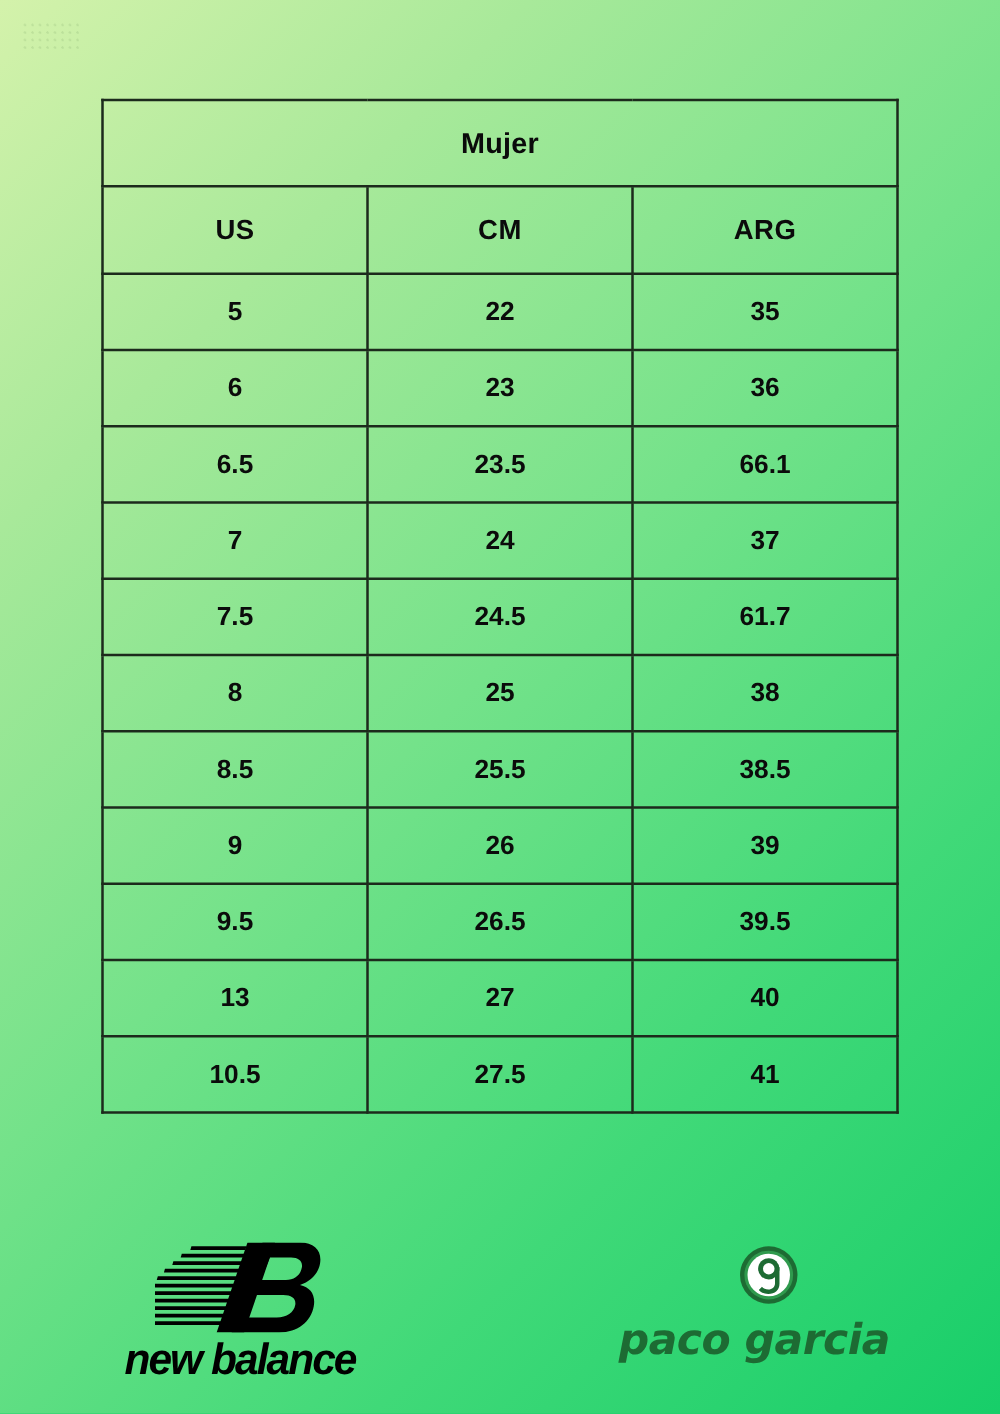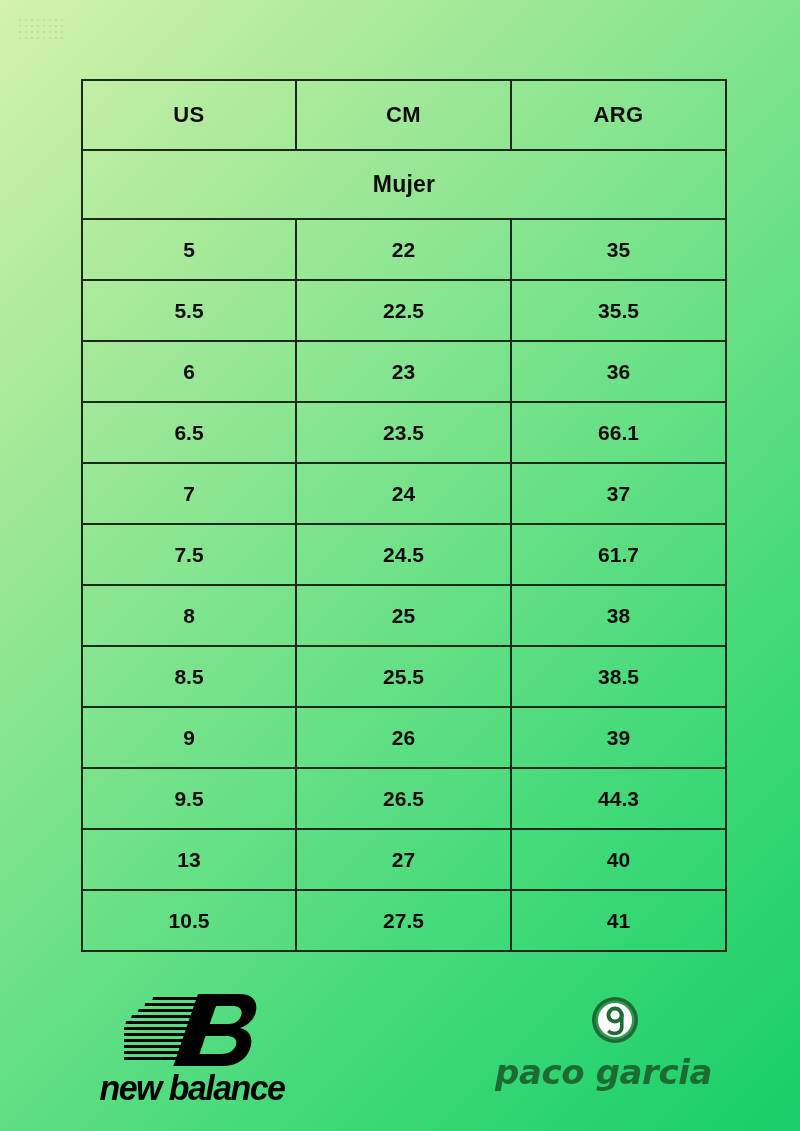--- a/index.html
+++ b/index.html
@@ -163,39 +163,34 @@
 </head>
 <body>
 
 <div id="page">
   <div id="gradient-base"></div>
   <div id="noise-dots"></div>
 
   <table id="size-table">
     <tbody>
       <tr>
+        <td class="title-cell" colspan="3">Mujer</td>
+      </tr>
+      <tr>
         <td class="header-cell col-us">US</td>
         <td class="header-cell col-cm">CM</td>
         <td class="header-cell col-arg">ARG</td>
       </tr>
-      <tr>
-        <td class="title-cell" colspan="3">Mujer</td>
-      </tr>
 
       <tr>
         <td class="data-cell">5</td>
         <td class="data-cell">22</td>
         <td class="data-cell">35</td>
       </tr>
       <tr>
-        <td class="data-cell">5.5</td>
-        <td class="data-cell">22.5</td>
-        <td class="data-cell">35.5</td>
-      </tr>
-      <tr>
         <td class="data-cell">6</td>
         <td class="data-cell">23</td>
         <td class="data-cell">36</td>
       </tr>
       <tr>
         <td class="data-cell">6.5</td>
         <td class="data-cell">23.5</td>
         <td class="data-cell">66.1</td>
       </tr>
       <tr>
@@ -219,21 +214,21 @@
         <td class="data-cell">38.5</td>
       </tr>
       <tr>
         <td class="data-cell">9</td>
         <td class="data-cell">26</td>
         <td class="data-cell">39</td>
       </tr>
       <tr>
         <td class="data-cell">9.5</td>
         <td class="data-cell">26.5</td>
-        <td class="data-cell">44.3</td>
+        <td class="data-cell">39.5</td>
       </tr>
       <tr>
         <td class="data-cell">13</td>
         <td class="data-cell">27</td>
         <td class="data-cell">40</td>
       </tr>
       <tr>
         <td class="data-cell">10.5</td>
         <td class="data-cell">27.5</td>
         <td class="data-cell">41</td>

